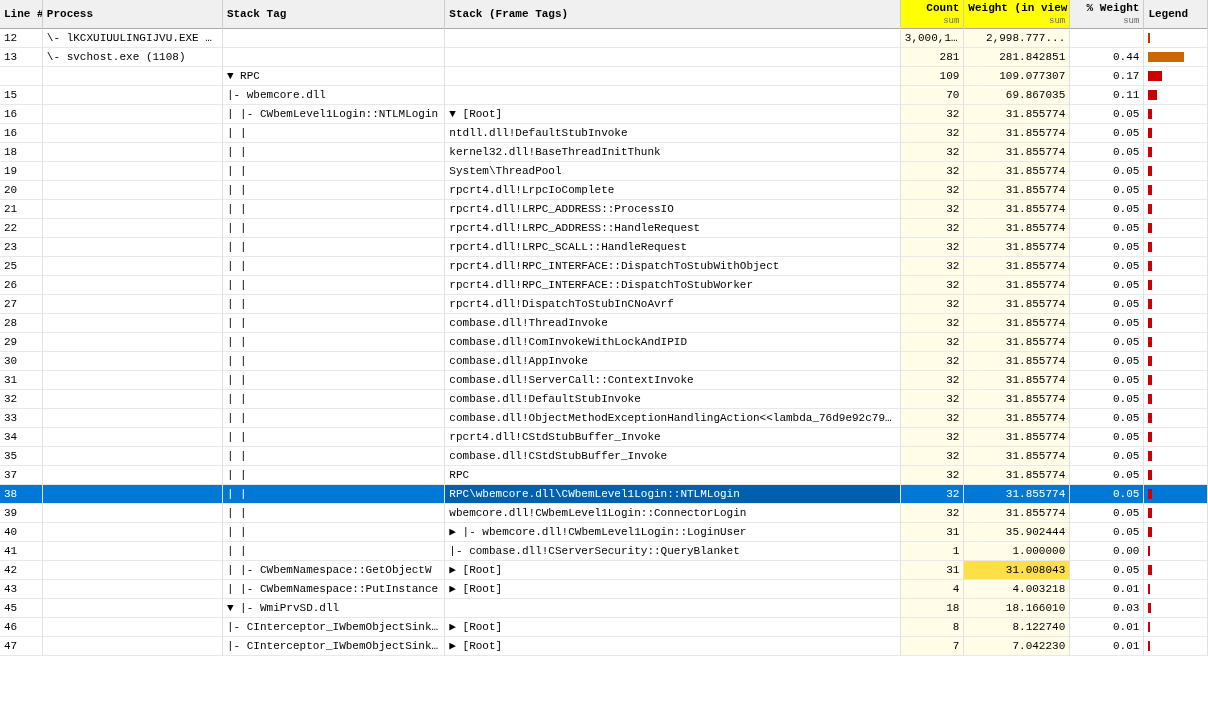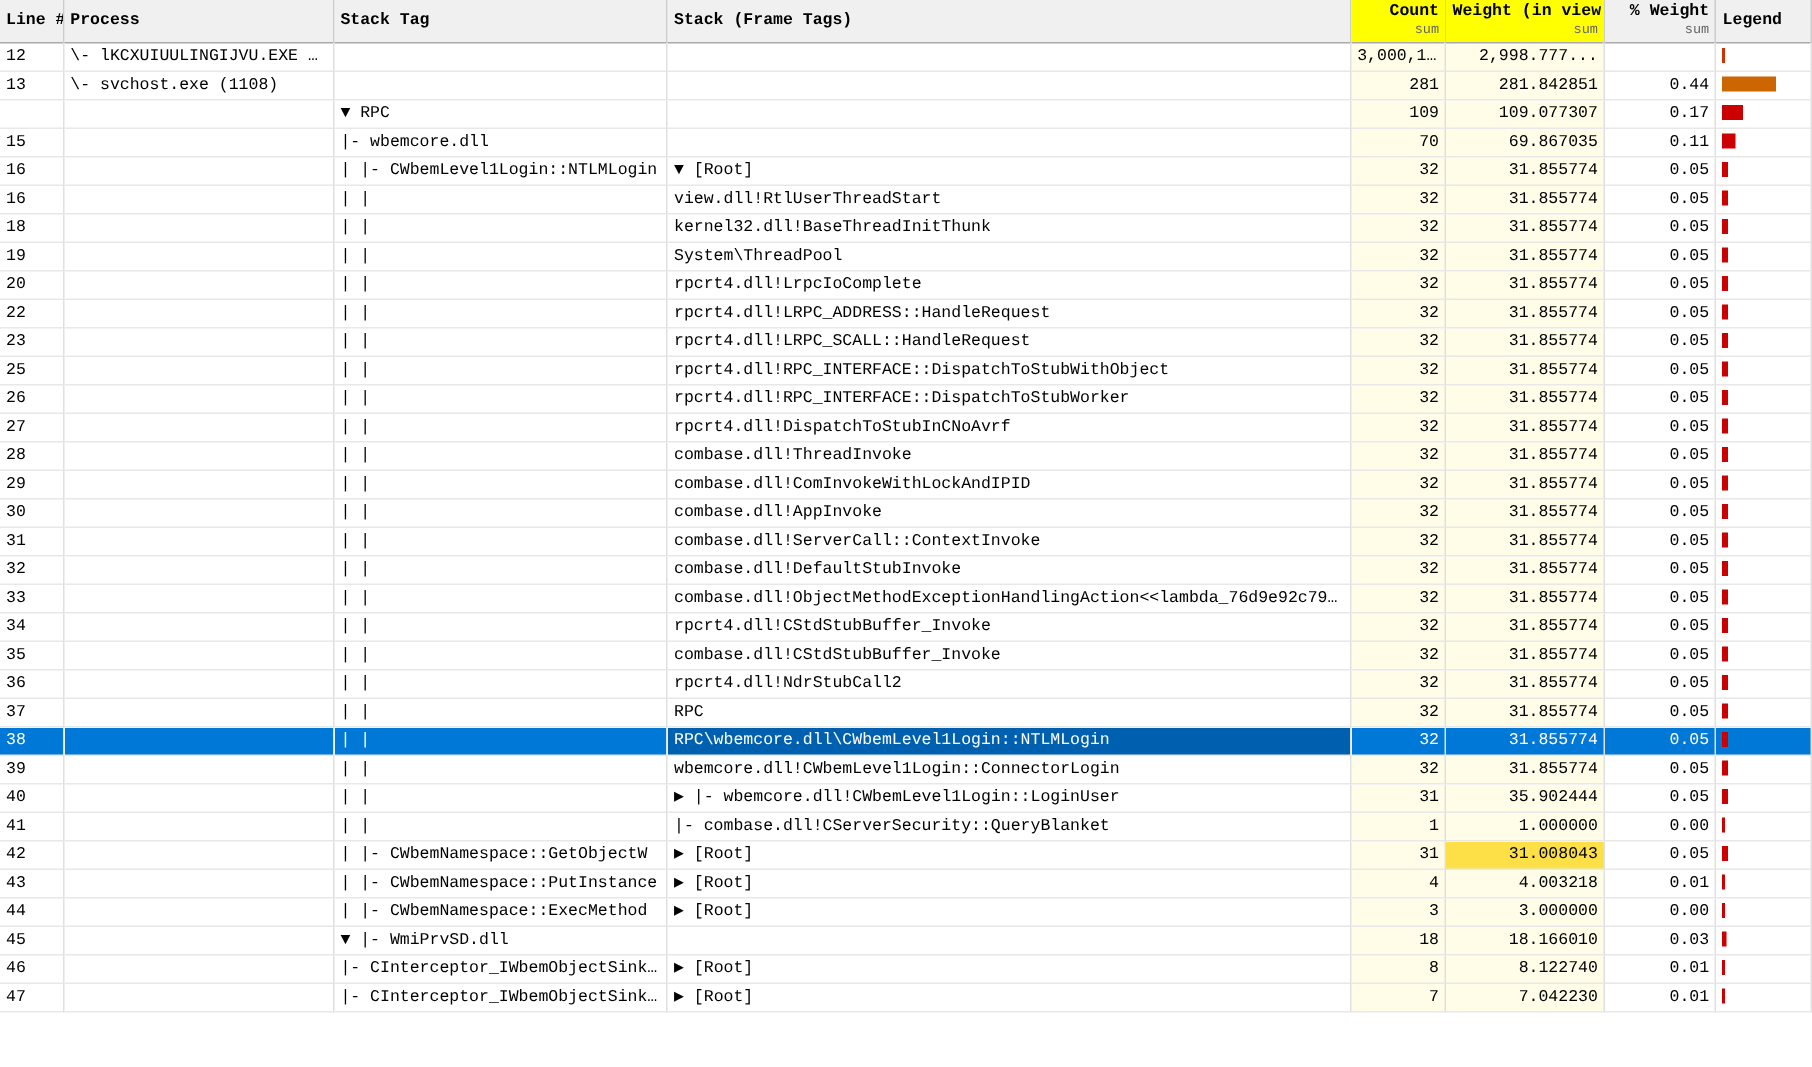--- a/index.html
+++ b/index.html
@@ -158,21 +158,21 @@
           <td class="col-stack-frame">▼  [Root]</td>
           <td class="col-count right-align" style="background-color: rgb(255, 253, 231);">32</td>
           <td class="col-weight right-align" style="background-color: rgb(255, 253, 231);">31.855774</td>
           <td class="col-pct-weight right-align">0.05</td>
           <td class="col-legend"><span class="legend-bar" style="width: 4px; background-color: rgb(204, 0, 0); display: inline-block; height: 10px; vertical-align: middle;"></span></td>
         </tr>
         <tr>
           <td class="col-line">16</td>
           <td class="col-process"></td>
           <td class="col-stack-tag">   |  |</td>
-          <td class="col-stack-frame">   view.dll!RtlUserThreadStart</td>
+          <td class="col-stack-frame">   ntdll.dll!DefaultStubInvoke</td>
           <td class="col-count right-align" style="background-color: rgb(255, 253, 231);">32</td>
           <td class="col-weight right-align" style="background-color: rgb(255, 253, 231);">31.855774</td>
           <td class="col-pct-weight right-align">0.05</td>
           <td class="col-legend"><span class="legend-bar" style="width: 4px; background-color: rgb(204, 0, 0); display: inline-block; height: 10px; vertical-align: middle;"></span></td>
         </tr>
         <tr>
           <td class="col-line">18</td>
           <td class="col-process"></td>
           <td class="col-stack-tag">   |  |</td>
           <td class="col-stack-frame">   kernel32.dll!BaseThreadInitThunk</td>
@@ -195,20 +195,30 @@
           <td class="col-line">20</td>
           <td class="col-process"></td>
           <td class="col-stack-tag">   |  |</td>
           <td class="col-stack-frame">   rpcrt4.dll!LrpcIoComplete</td>
           <td class="col-count right-align" style="background-color: rgb(255, 253, 231);">32</td>
           <td class="col-weight right-align" style="background-color: rgb(255, 253, 231);">31.855774</td>
           <td class="col-pct-weight right-align">0.05</td>
           <td class="col-legend"><span class="legend-bar" style="width: 4px; background-color: rgb(204, 0, 0); display: inline-block; height: 10px; vertical-align: middle;"></span></td>
         </tr>
         <tr>
+          <td class="col-line">21</td>
+          <td class="col-process"></td>
+          <td class="col-stack-tag">   |  |</td>
+          <td class="col-stack-frame">   rpcrt4.dll!LRPC_ADDRESS::ProcessIO</td>
+          <td class="col-count right-align" style="background-color: rgb(255, 253, 231);">32</td>
+          <td class="col-weight right-align" style="background-color: rgb(255, 253, 231);">31.855774</td>
+          <td class="col-pct-weight right-align">0.05</td>
+          <td class="col-legend"><span class="legend-bar" style="width: 4px; background-color: rgb(204, 0, 0); display: inline-block; height: 10px; vertical-align: middle;"></span></td>
+        </tr>
+        <tr>
           <td class="col-line">22</td>
           <td class="col-process"></td>
           <td class="col-stack-tag">   |  |</td>
           <td class="col-stack-frame">   rpcrt4.dll!LRPC_ADDRESS::HandleRequest</td>
           <td class="col-count right-align" style="background-color: rgb(255, 253, 231);">32</td>
           <td class="col-weight right-align" style="background-color: rgb(255, 253, 231);">31.855774</td>
           <td class="col-pct-weight right-align">0.05</td>
           <td class="col-legend"><span class="legend-bar" style="width: 4px; background-color: rgb(204, 0, 0); display: inline-block; height: 10px; vertical-align: middle;"></span></td>
         </tr>
         <tr>
@@ -319,30 +329,20 @@
           <td class="col-count right-align" style="background-color: rgb(255, 253, 231);">32</td>
           <td class="col-weight right-align" style="background-color: rgb(255, 253, 231);">31.855774</td>
           <td class="col-pct-weight right-align">0.05</td>
           <td class="col-legend"><span class="legend-bar" style="width: 4px; background-color: rgb(204, 0, 0); display: inline-block; height: 10px; vertical-align: middle;"></span></td>
         </tr>
         <tr>
           <td class="col-line">35</td>
           <td class="col-process"></td>
           <td class="col-stack-tag">   |  |</td>
           <td class="col-stack-frame">   combase.dll!CStdStubBuffer_Invoke</td>
-          <td class="col-count right-align" style="background-color: rgb(255, 253, 231);">32</td>
-          <td class="col-weight right-align" style="background-color: rgb(255, 253, 231);">31.855774</td>
-          <td class="col-pct-weight right-align">0.05</td>
-          <td class="col-legend"><span class="legend-bar" style="width: 4px; background-color: rgb(204, 0, 0); display: inline-block; height: 10px; vertical-align: middle;"></span></td>
-        </tr>
-        <tr>
-          <td class="col-line">36</td>
-          <td class="col-process"></td>
-          <td class="col-stack-tag">   |  |</td>
-          <td class="col-stack-frame">   rpcrt4.dll!NdrStubCall2</td>
           <td class="col-count right-align" style="background-color: rgb(255, 253, 231);">32</td>
           <td class="col-weight right-align" style="background-color: rgb(255, 253, 231);">31.855774</td>
           <td class="col-pct-weight right-align">0.05</td>
           <td class="col-legend"><span class="legend-bar" style="width: 4px; background-color: rgb(204, 0, 0); display: inline-block; height: 10px; vertical-align: middle;"></span></td>
         </tr>
         <tr>
           <td class="col-line">37</td>
           <td class="col-process"></td>
           <td class="col-stack-tag">   |  |</td>
           <td class="col-stack-frame">   RPC</td>
@@ -405,30 +405,20 @@
           <td class="col-line">43</td>
           <td class="col-process"></td>
           <td class="col-stack-tag">   |  |- CWbemNamespace::PutInstance</td>
           <td class="col-stack-frame">▶  [Root]</td>
           <td class="col-count right-align" style="background-color: rgb(255, 253, 231);">4</td>
           <td class="col-weight right-align" style="background-color: rgb(255, 253, 231);">4.003218</td>
           <td class="col-pct-weight right-align">0.01</td>
           <td class="col-legend"><span class="legend-bar" style="width: 2px; background-color: rgb(204, 0, 0); display: inline-block; height: 10px; vertical-align: middle;"></span></td>
         </tr>
         <tr>
-          <td class="col-line">44</td>
-          <td class="col-process"></td>
-          <td class="col-stack-tag">   |  |- CWbemNamespace::ExecMethod</td>
-          <td class="col-stack-frame">▶  [Root]</td>
-          <td class="col-count right-align" style="background-color: rgb(255, 253, 231);">3</td>
-          <td class="col-weight right-align" style="background-color: rgb(255, 253, 231);">3.000000</td>
-          <td class="col-pct-weight right-align">0.00</td>
-          <td class="col-legend"><span class="legend-bar" style="width: 2px; background-color: rgb(204, 0, 0); display: inline-block; height: 10px; vertical-align: middle;"></span></td>
-        </tr>
-        <tr>
           <td class="col-line">45</td>
           <td class="col-process"></td>
           <td class="col-stack-tag">▼  |- WmiPrvSD.dll</td>
           <td class="col-stack-frame"></td>
           <td class="col-count right-align" style="background-color: rgb(255, 253, 231);">18</td>
           <td class="col-weight right-align" style="background-color: rgb(255, 253, 231);">18.166010</td>
           <td class="col-pct-weight right-align">0.03</td>
           <td class="col-legend"><span class="legend-bar" style="width: 2.4px; background-color: rgb(204, 0, 0); display: inline-block; height: 10px; vertical-align: middle;"></span></td>
         </tr>
         <tr>

